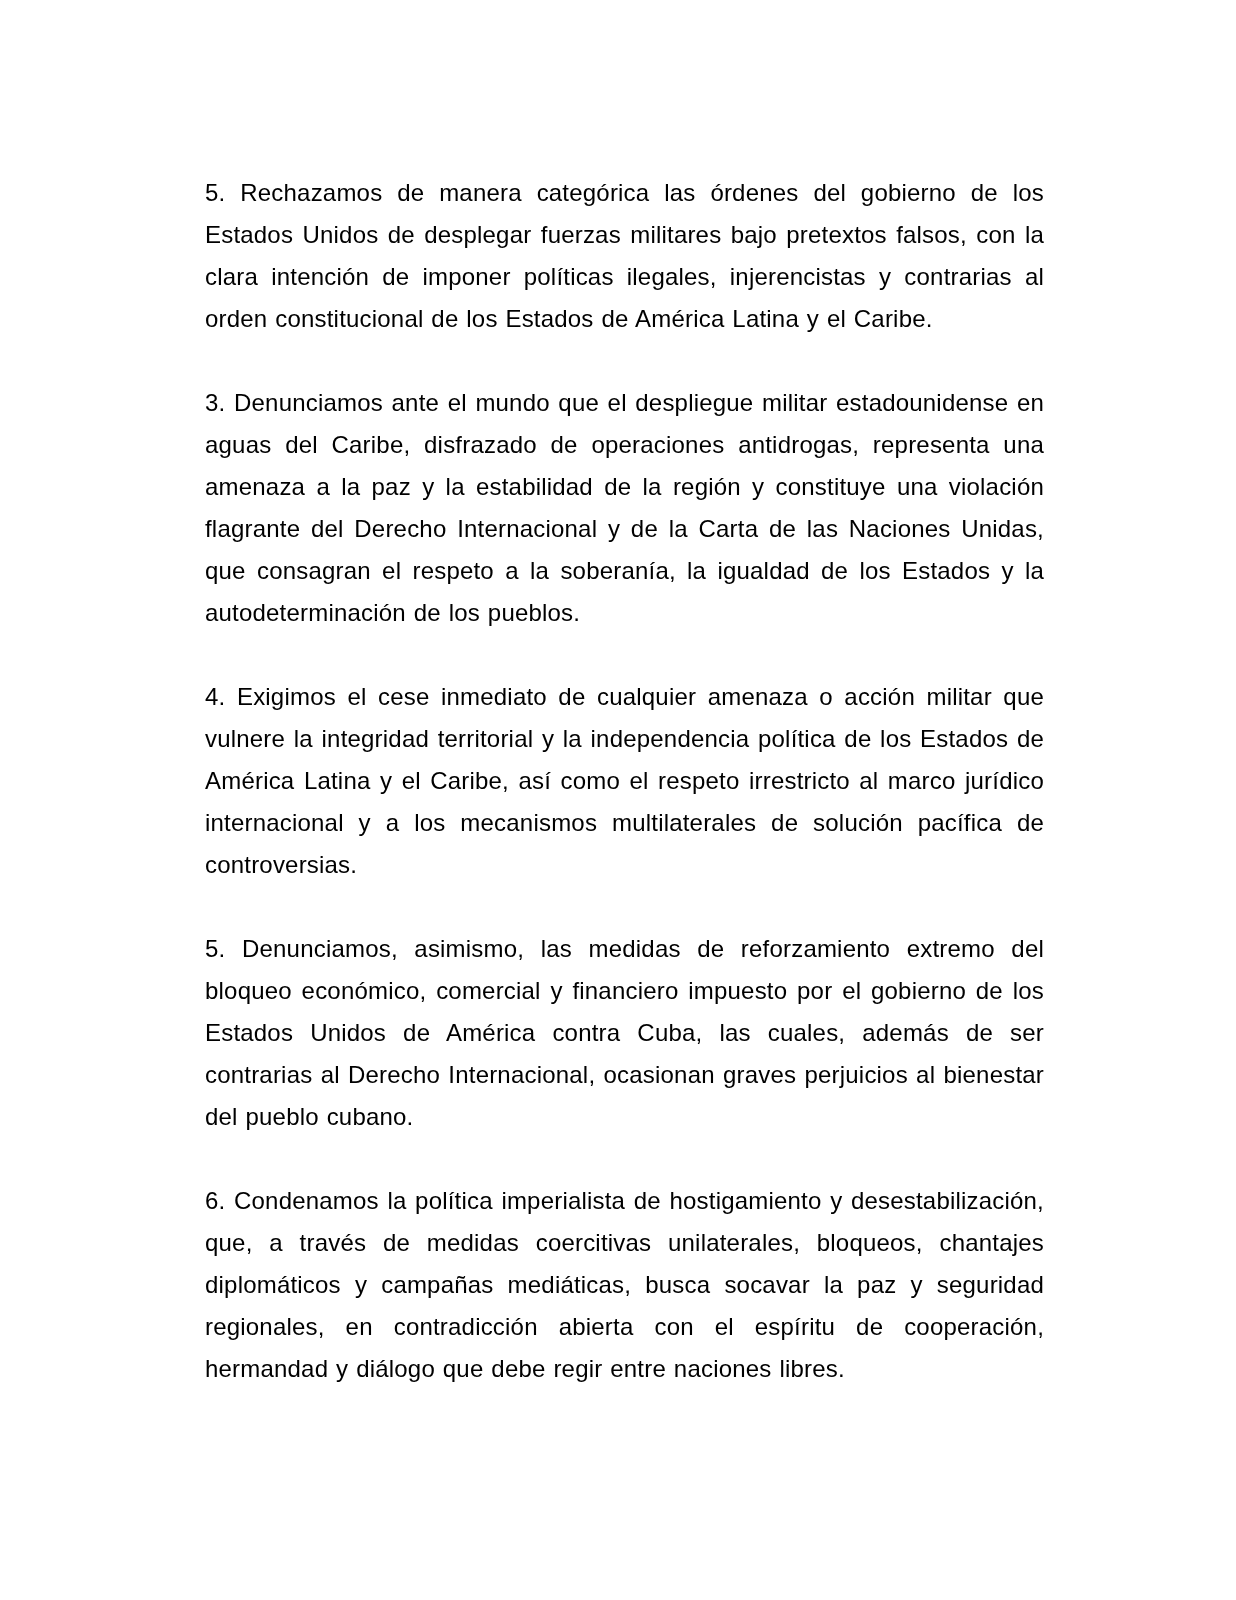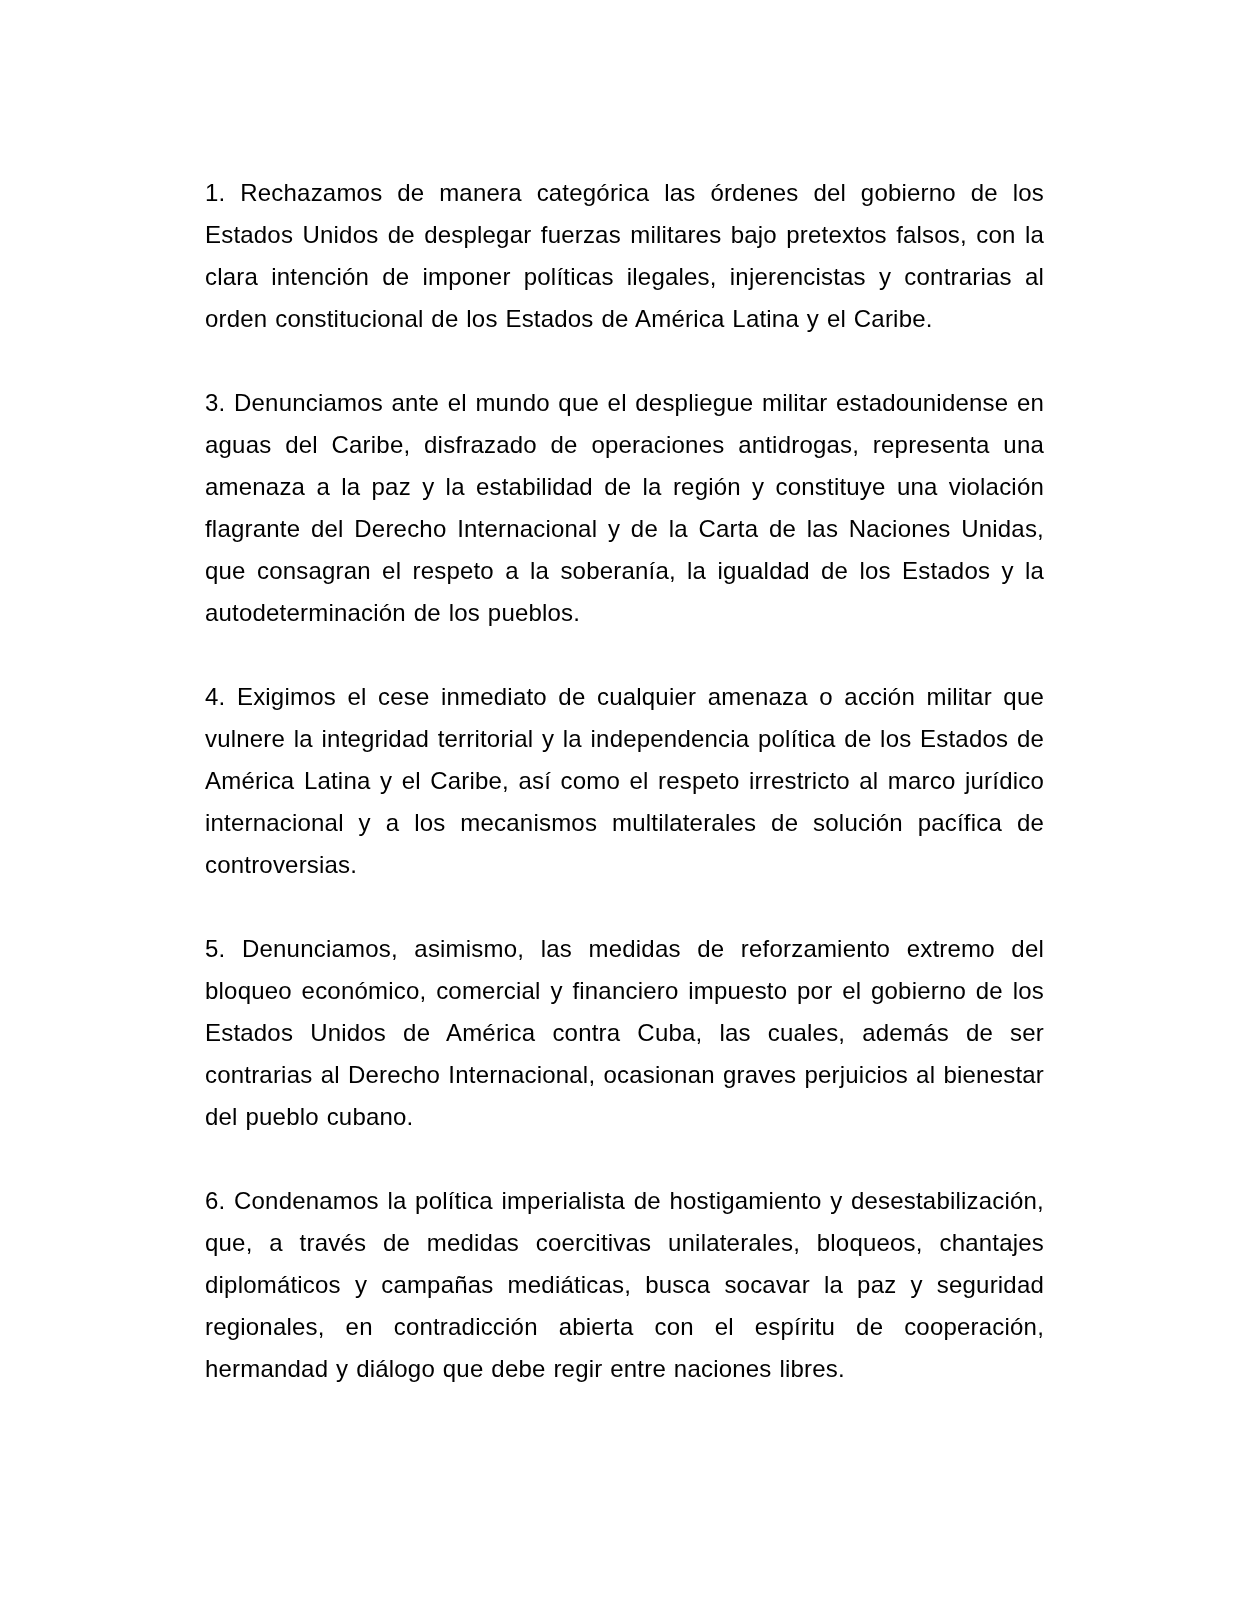--- a/index.html
+++ b/index.html
@@ -31,18 +31,18 @@
     color: #000000;
   }
   .para:last-child {
     margin-bottom: 0;
   }
 </style>
 </head>
 <body>
 
 <div class="page">
-  <p class="para">1. Rechazamos de manera categórica las órdenes del gobierno de los Estados Unidos de desplegar fuerzas militares bajo pretextos falsos, con la clara intención de imponer políticas ilegales, injerencistas y contrarias al orden constitucional de los Estados de América Latina y el Caribe.</p>
+  <p class="para">5. Rechazamos de manera categórica las órdenes del gobierno de los Estados Unidos de desplegar fuerzas militares bajo pretextos falsos, con la clara intención de imponer políticas ilegales, injerencistas y contrarias al orden constitucional de los Estados de América Latina y el Caribe.</p>
   <p class="para">3. Denunciamos ante el mundo que el despliegue militar estadounidense en aguas del Caribe, disfrazado de operaciones antidrogas, representa una amenaza a la paz y la estabilidad de la región y constituye una violación flagrante del Derecho Internacional y de la Carta de las Naciones Unidas, que consagran el respeto a la soberanía, la igualdad de los Estados y la autodeterminación de los pueblos.</p>
   <p class="para">4. Exigimos el cese inmediato de cualquier amenaza o acción militar que vulnere la integridad territorial y la independencia política de los Estados de América Latina y el Caribe, así como el respeto irrestricto al marco jurídico internacional y a los mecanismos multilaterales de solución pacífica de controversias.</p>
   <p class="para">5. Denunciamos, asimismo, las medidas de reforzamiento extremo del bloqueo económico, comercial y financiero impuesto por el gobierno de los Estados Unidos de América contra Cuba, las cuales, además de ser contrarias al Derecho Internacional, ocasionan graves perjuicios al bienestar del pueblo cubano.</p>
   <p class="para">6. Condenamos la política imperialista de hostigamiento y desestabilización, que, a través de medidas coercitivas unilaterales, bloqueos, chantajes diplomáticos y campañas mediáticas, busca socavar la paz y seguridad regionales, en contradicción abierta con el espíritu de cooperación, hermandad y diálogo que debe regir entre naciones libres.</p>
 </div>
 
 </body></html>

